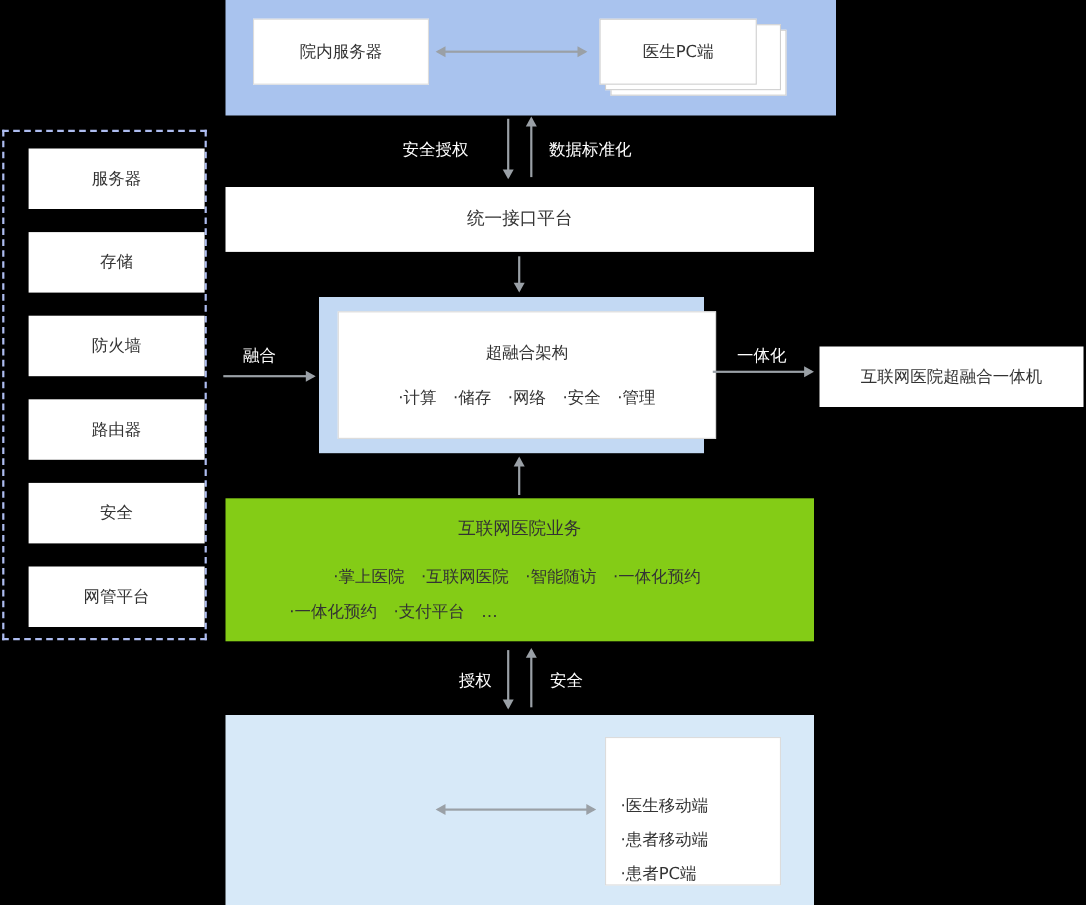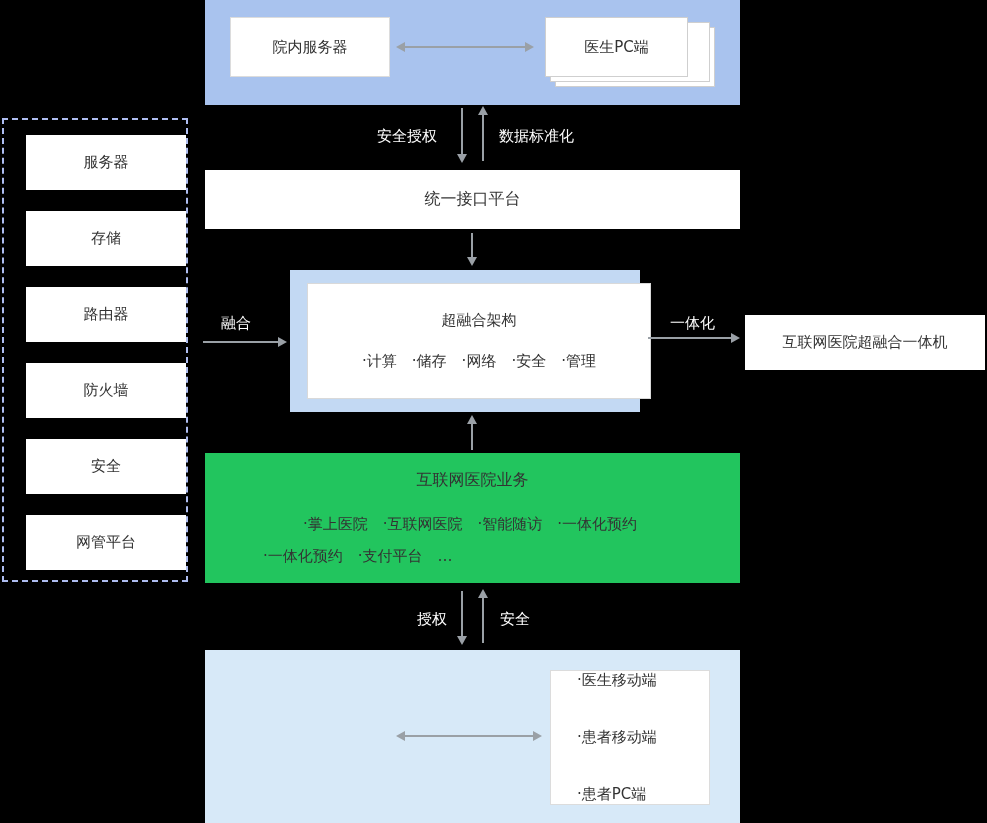--- a/index.html
+++ b/index.html
@@ -5,21 +5,21 @@
   html,body { margin:0; padding:0; background:#000; }
   .canvas {
     position:relative; width:987px; height:823px; background:#000000;
     font-family:"DejaVu Sans","Liberation Sans",sans-serif; overflow:hidden;
   }
   .node {
     background:#ffffff; color:#333333; display:flex; align-items:center;
     justify-content:center; font-size:15px; box-sizing:border-box;
   }
   
-  .top-panel { position:absolute; left:205px; top:0; width:535px; height:105px; background:#a9c3ee; }
+  .top-panel { position:absolute; left:205px; top:0; width:535px; height:105px; background:#a9c3ee;padding-left:20px; }
   .server-node { position:absolute; left:25px; top:17px; width:160px; height:60px; border:1px solid #dcdcdc; }
   .stack { position:absolute; left:340px; top:17px; width:160px; height:60px; }
   .stack-layer { position:absolute; width:160px; height:60px; background:#fff; border:1px solid #cfcfcf; box-sizing:border-box; }
   .stack-l3 { left:10px; top:10px; }
   .stack-l2 { left:5px; top:5px; }
   .stack-front { position:absolute; left:0; top:0; width:143px; height:60px; border:1px solid #cfcfcf; }
   
   .h-arrow { position:absolute; height:2px; background:#9aa0a6; }
   .h-arrow.head-right::after { content:""; position:absolute; right:-2px; top:-4px;
     border-top:5px solid transparent; border-bottom:5px solid transparent; border-left:9px solid #9aa0a6; }
@@ -35,65 +35,65 @@
   .arrow-std-up   { left:482px; top:108px; height:53px; }
   .arrow-iface-center { left:471px; top:233px; height:31px; }
   .arrow-fusion { left:203px; top:341px; width:82px; }
   .arrow-integration { left:648px; top:337px; width:90px; }
   .arrow-biz-up { left:471px; top:417px; height:33px; }
   .arrow-grant-down { left:461px; top:591px; height:52px; }
   .arrow-sec-up { left:482px; top:591px; height:52px; }
   .bottom-biarrow { left:193px; top:85px; width:142px; }
   
   .edge-label { position:absolute; color:#ffffff; font-size:15px; font-weight:500; white-space:nowrap; }
-  .lbl-auth { left:377px; top:127px; }
+  .lbl-auth { left:366px; top:127px; }
   .lbl-std  { left:499px; top:127px; }
   .lbl-fusion { left:221px; top:314px; }
   .lbl-integration { left:670px; top:314px; }
   .lbl-grant { left:417px; top:610px; }
   .lbl-sec { left:500px; top:610px; }
   
   .iface { position:absolute; left:205px; top:170px; width:535px; height:59px; font-size:16px; }
   
   .center-panel { position:absolute; left:290px; top:270px; width:350px; height:142px; background:#c3d9f3; }
   .center-inner { position:absolute; left:17px; top:13px; width:344px; height:116px; background:#fff;
     border:1px solid #d9d9d9; box-sizing:border-box; display:flex; flex-direction:column;
     align-items:center; justify-content:center; gap:22px; color:#333; }
   .center-title { font-size:15px; }
   .center-items { font-size:15px; white-space:nowrap; }
   
   .appliance { position:absolute; left:745px; top:315px; width:240px; height:55px; }
   
-  .business { position:absolute; left:205px; top:453px; width:535px; height:130px; background:#22c55e; color:#333; }
+  .business { position:absolute; left:205px; top:453px; width:535px; height:130px; background:#84cc16; color:#333; }
   .business-title { position:absolute; left:0; top:17px; width:100%; text-align:center; font-size:16px; }
   .business-line1 { position:absolute; left:58px; top:62px; font-size:15px; white-space:nowrap;margin-left:40px; }
   .business-line2 { position:absolute; left:58px; top:94px; font-size:15px; white-space:nowrap; }
   
   .bottom-panel { position:absolute; left:205px; top:650px; width:535px; height:173px; background:#d7e9f8; }
   .cloud-node { position:absolute; left:25px; top:56px; width:160px; height:60px; border:1px solid #dcdcdc; }
   .clients-node { position:absolute; left:345px; top:20px; width:160px; height:135px; background:#fff;
     border:1px solid #dcdcdc; box-sizing:border-box; display:flex; flex-direction:column;
-    justify-content:space-between; gap:12px; padding-left:26px; font-size:15px; color:#333; }
+    justify-content:flex-end; gap:12px; padding-left:13px; font-size:15px; color:#333; }
   .client-line { white-space:nowrap; }
   
   .infra-panel { position:absolute; left:2px; top:118px; width:186px; height:464px;
     border:2px dashed #aebdf0; box-sizing:border-box; display:flex; flex-direction:column;
     align-items:flex-end; padding-top:15px; gap:21px; }
   .infra-node { width:160px; height:55px; flex:none; }
 </style>
 </head>
 <body>
 
 <div class="canvas">
 
   <div class="infra-panel">
     <div class="node infra-node">服务器</div>
     <div class="node infra-node">存储</div>
+    <div class="node infra-node">防火墙</div>
     <div class="node infra-node">路由器</div>
-    <div class="node infra-node">防火墙</div>
     <div class="node infra-node">安全</div>
     <div class="node infra-node">网管平台</div>
   </div>
 
   <div class="top-panel">
     <div class="node server-node">院内服务器</div>
     <div class="stack">
       <div class="stack-layer stack-l3"></div>
       <div class="stack-layer stack-l2"></div>
       <div class="node stack-front">医生PC端</div>

